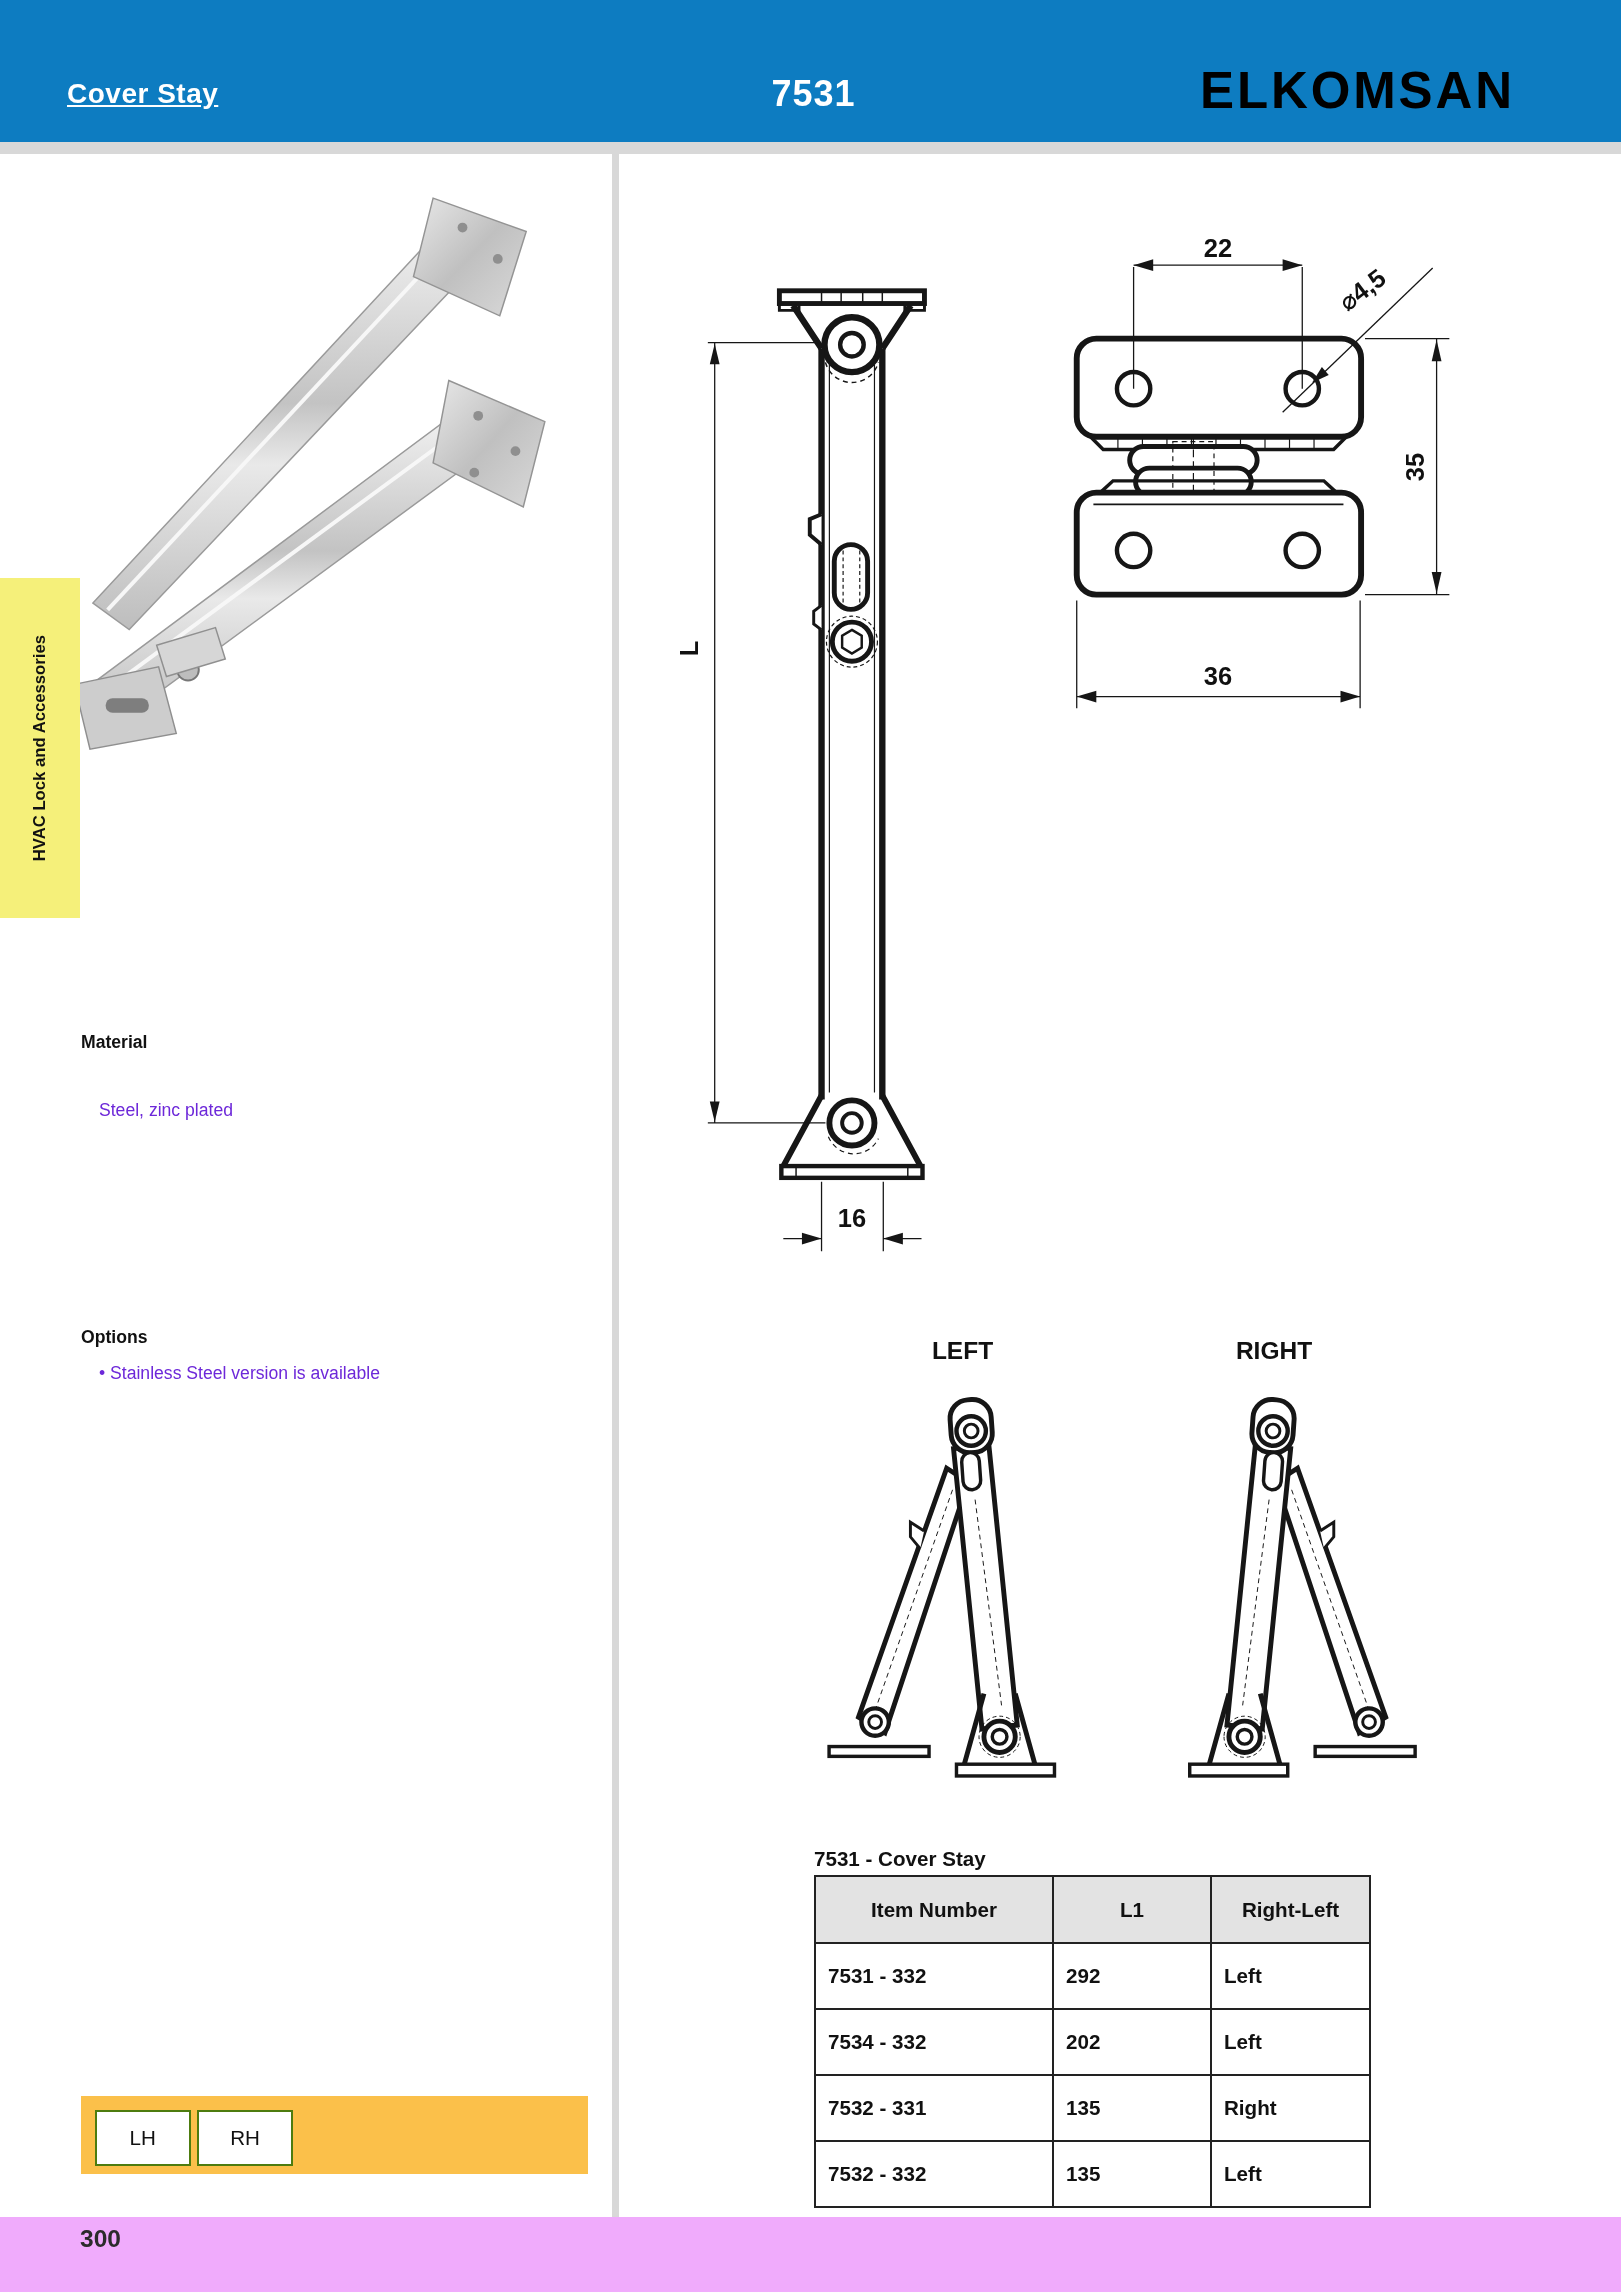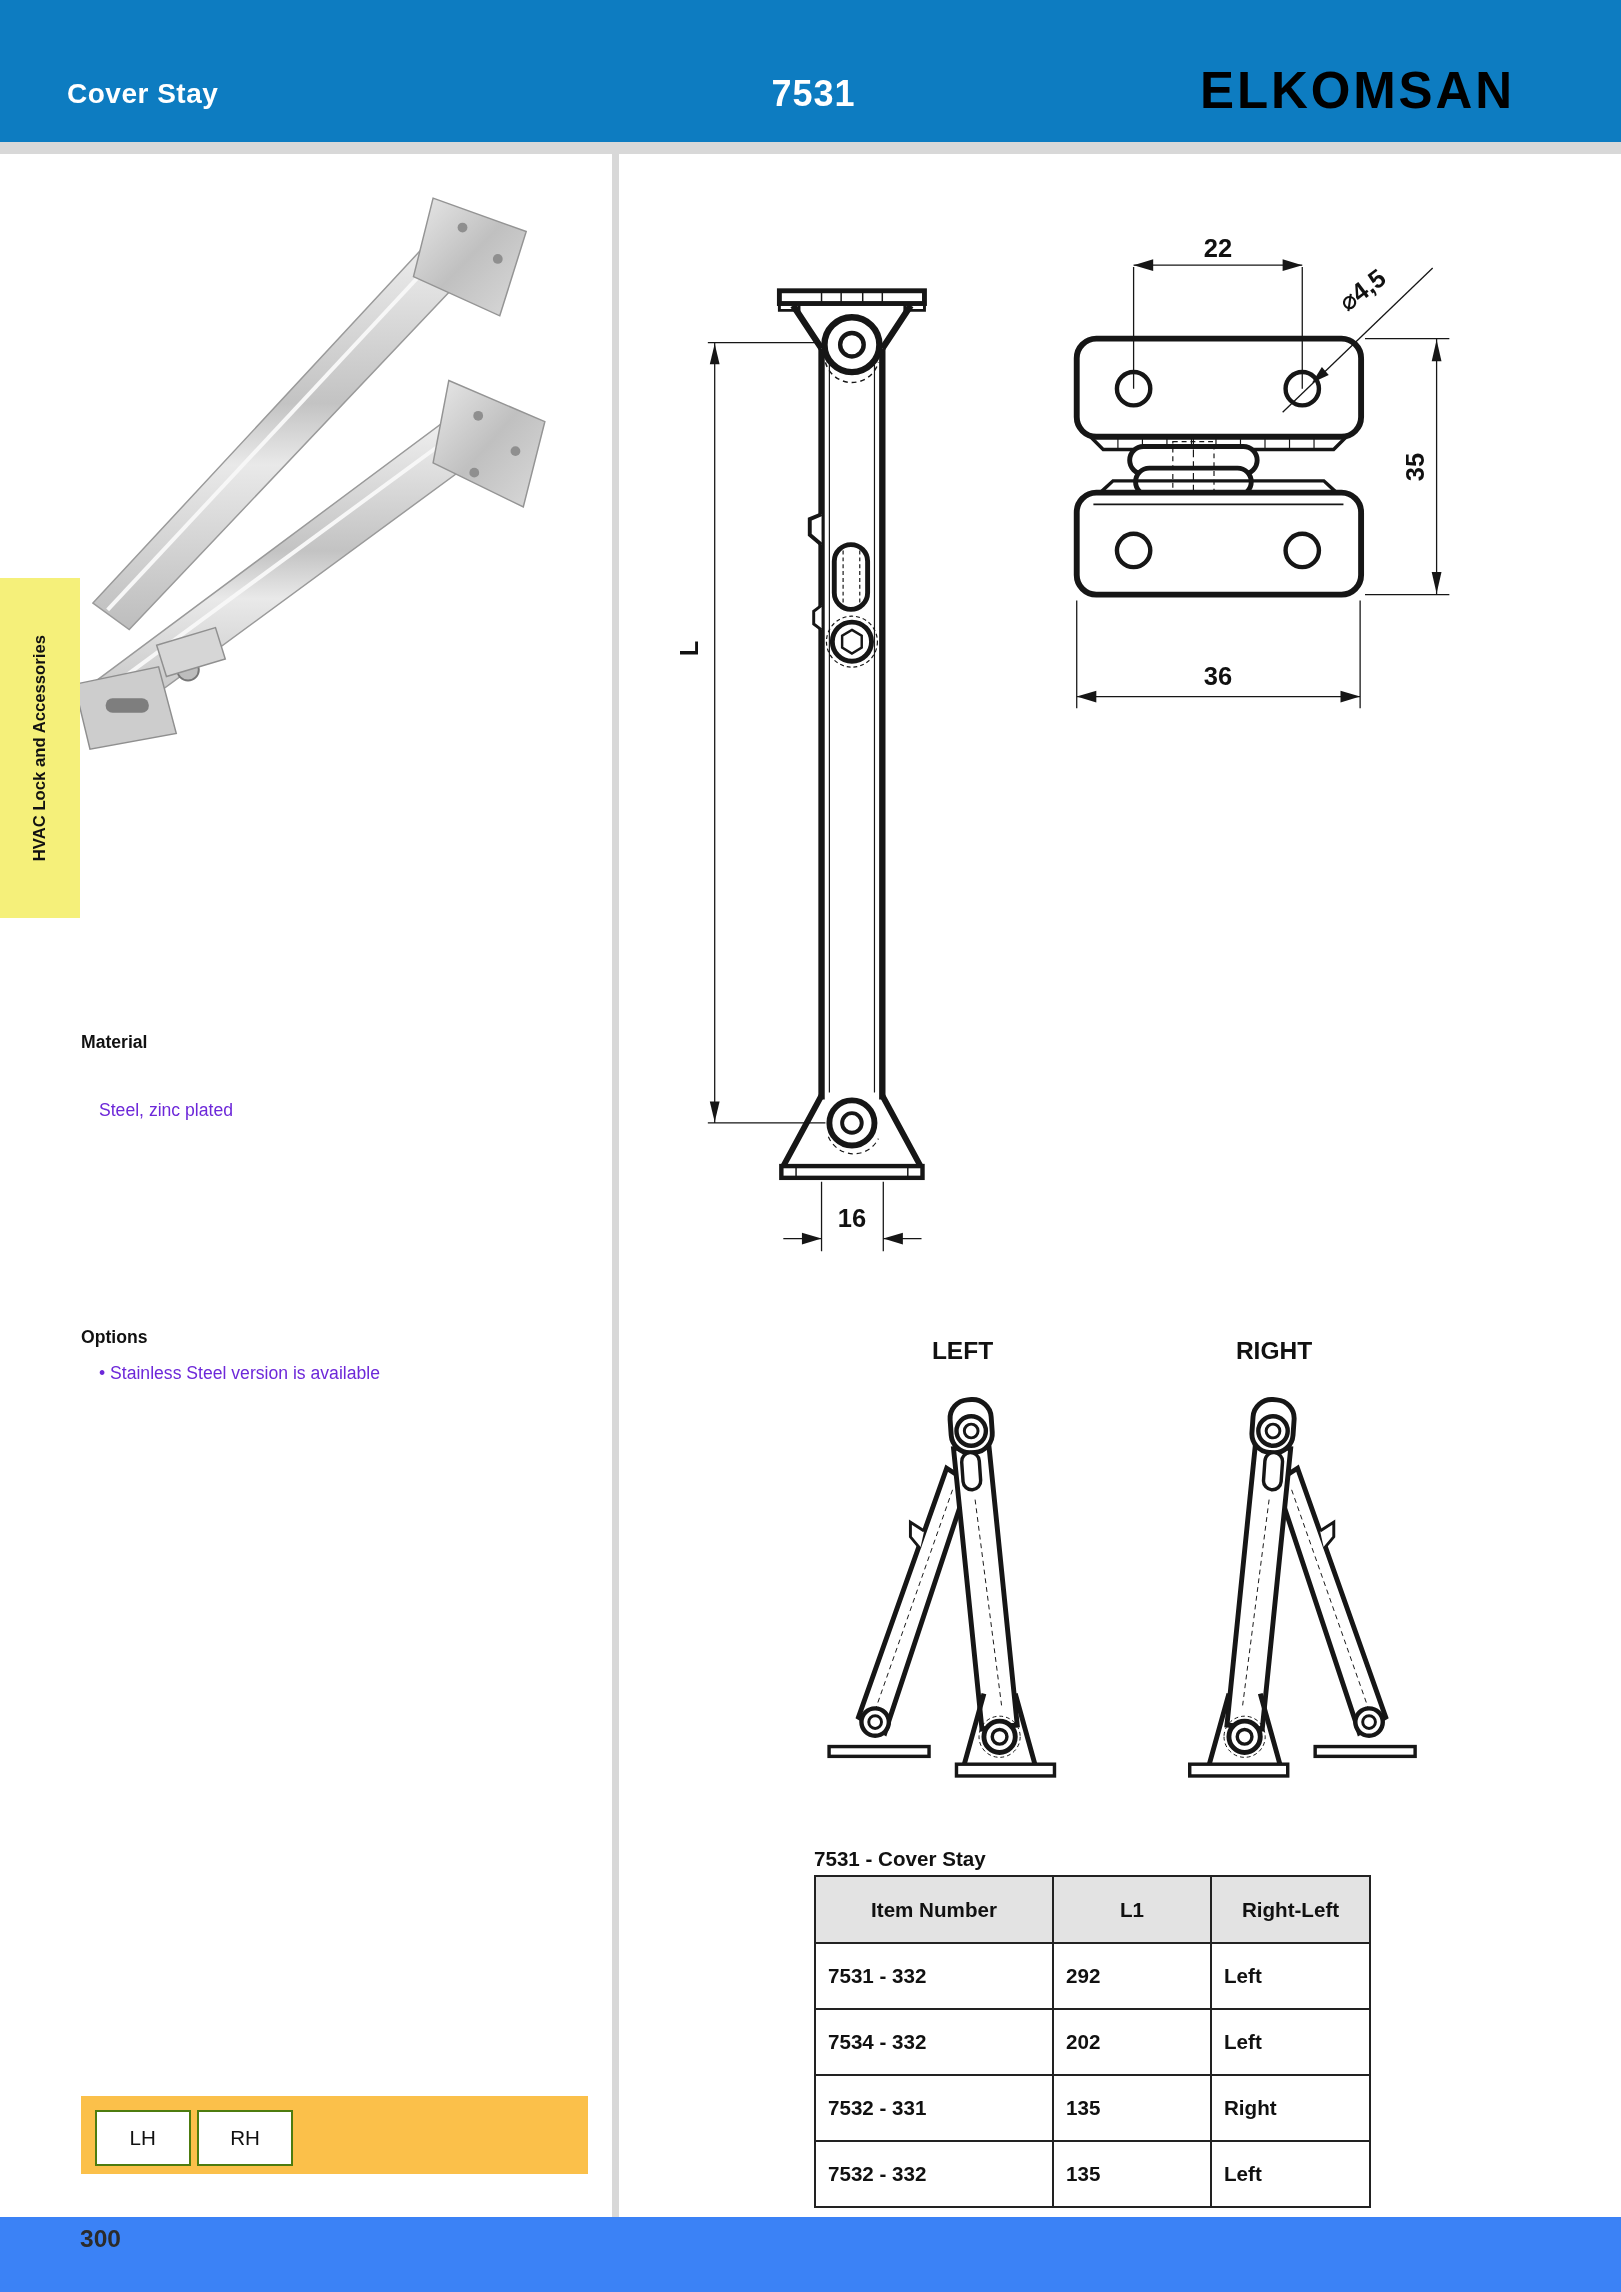--- a/index.html
+++ b/index.html
@@ -1,21 +1,21 @@
 <!DOCTYPE html>
 <html><head>
 <meta charset="utf-8">
 <style>
   html,body{margin:0;padding:0;background:#fff;}
   body{font-family:"Liberation Sans","DejaVu Sans",sans-serif;color:#111;}
   #page{position:relative;width:1621px;height:2293px;background:#fff;overflow:hidden;}
 
   
   .hdr{position:absolute;left:0;top:0;width:1621px;height:142px;background:#0d7cc1;}
-  .hdr-cat{position:absolute;left:67px;top:78px;font-size:28px;font-weight:bold;color:#fff;letter-spacing:0.5px;}
+  .hdr-cat{position:absolute;left:67px;top:78px;font-size:28px;font-weight:bold;color:#fff;letter-spacing:0.5px;text-decoration:underline;}
   .hdr-code{position:absolute;left:686px;top:73px;width:255px;text-align:center;font-size:36px;font-weight:bold;color:#fff;letter-spacing:1px;}
   .hdr-brand{position:absolute;right:106px;top:61px;font-size:51px;font-weight:bold;color:#000000;letter-spacing:2.9px;}
   .hdr-strip{position:absolute;left:0;top:142px;width:1621px;height:11.8px;background:#d8d8d8;}
 
   
   .vdiv{position:absolute;left:612px;top:154px;width:6.9px;height:2063px;background:#d8d8d8;}
 
   
   .sidebar-tab{position:absolute;left:0;top:578px;width:80px;height:340px;background:#f5f07a;display:flex;align-items:center;justify-content:center;}
   .sidebar-tab span{writing-mode:vertical-rl;transform:rotate(180deg);font-weight:bold;font-size:16.7px;white-space:nowrap;color:#111;}
@@ -37,21 +37,21 @@
 
   
   .tbl-title{position:absolute;left:814px;top:1847px;font-size:20.6px;font-weight:bold;color:#111;}
   table.spec{position:absolute;left:814px;top:1875px;border-collapse:collapse;table-layout:fixed;background:#fff;border:2.9px solid #222;}
   table.spec th,table.spec td{border:2px solid #222;vertical-align:middle;font-size:20.6px;padding:12px;}
   table.spec th{background:#e3e3e3;font-weight:bold;height:41px;}
   table.spec td{height:40px;font-weight:600;}
   .c0{width:238px;}.c1{width:158px;}.c2{width:159px;}
 
   
-  .footer{position:absolute;left:0;top:2217px;width:1621px;height:75px;background:#3b82f6;}
+  .footer{position:absolute;left:0;top:2217px;width:1621px;height:75px;background:#f0abfc;}
   .page-num{position:absolute;left:80px;top:7.8px;font-size:24.5px;font-weight:600;color:#2b2b2b;}
 
   svg{position:absolute;}
   svg text{font-family:"Liberation Sans","DejaVu Sans",sans-serif;font-weight:600;font-size:26px;fill:#111;}
   .ln{stroke:#161616;fill:none;}
   .fw{fill:#fff;stroke:#161616;}
   .dim{stroke:#161616;fill:none;stroke-width:1.3;}
   .arr{fill:#161616;stroke:none;}
 </style>
 </head>

